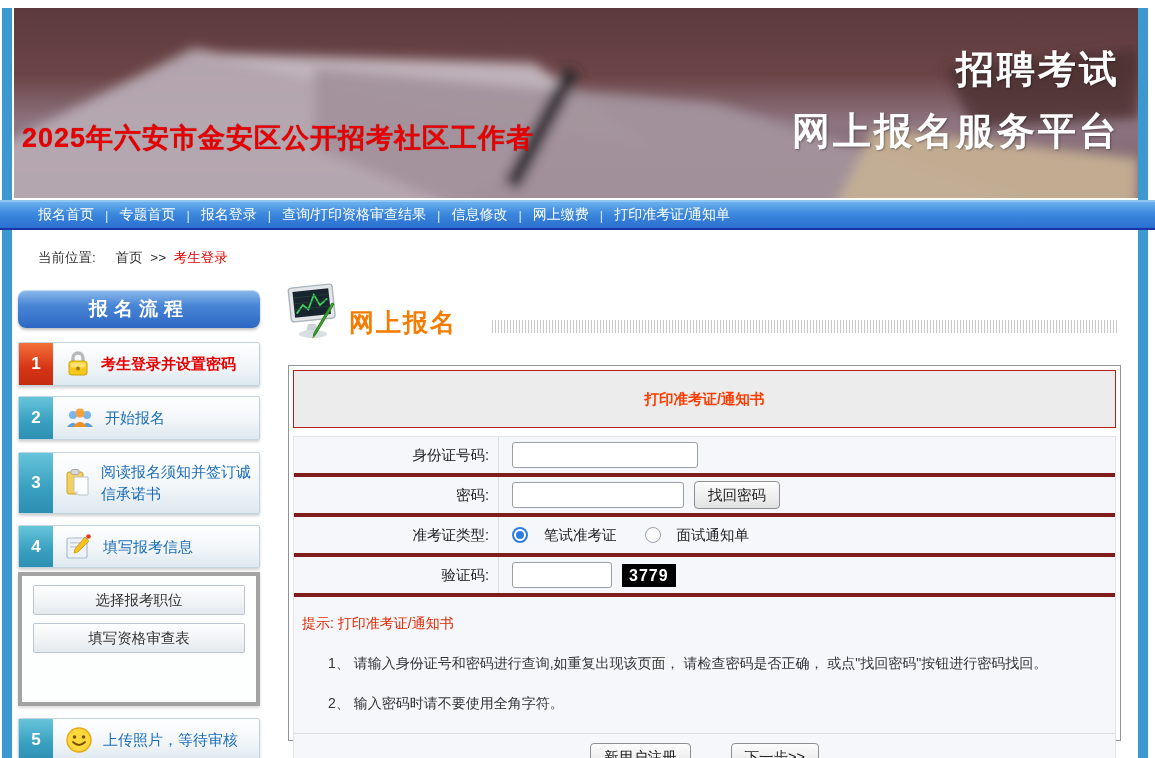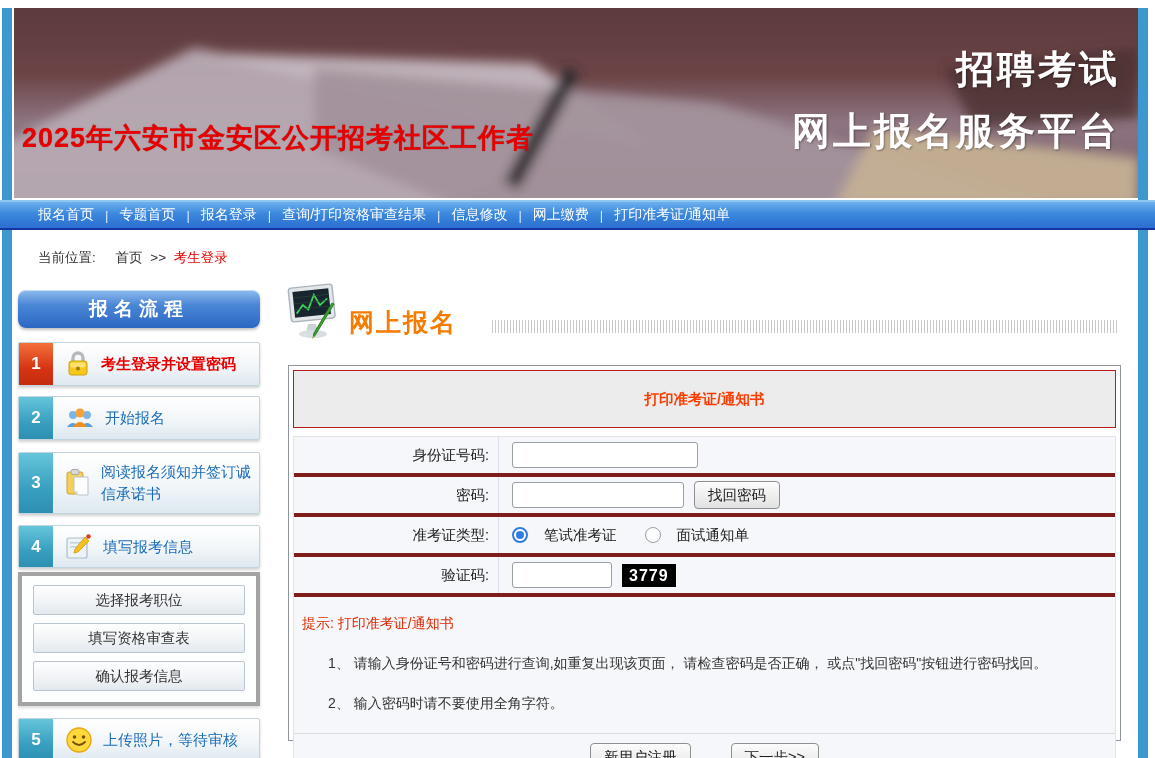--- a/index.html
+++ b/index.html
@@ -256,21 +256,20 @@
       <path d="M20 4 L24 8 L13 19 L9 20 L10 16 Z" fill="#f6c020" stroke="#c99a12" stroke-width="0.8"></path>
       <circle cx="23.5" cy="3.5" r="2.3" fill="#e23c1e"></circle>
     </svg>
   </span>
   <span class="step-label">填写报考信息</span>
 </div>
 
 <div class="sub-box">
   <div class="sub-btn">选择报考职位</div>
   <div class="sub-btn">填写资格审查表</div>
-  <div class="sub-btn">确认报考信息</div>
 </div>
 
 <div class="step step5">
   <div class="step-num num-teal">5</div>
   <span class="step-icon">
     <svg width="28" height="28" viewBox="0 0 28 28">
       <circle cx="14" cy="14" r="12" fill="#ffd93c" stroke="#e8a713" stroke-width="1.4"></circle>
       <circle cx="9.5" cy="11" r="1.8" fill="#7a4c00"></circle>
       <circle cx="18.5" cy="11" r="1.8" fill="#7a4c00"></circle>
       <path d="M8 16 q6 6 12 0" fill="none" stroke="#7a4c00" stroke-width="1.8" stroke-linecap="round"></path>

